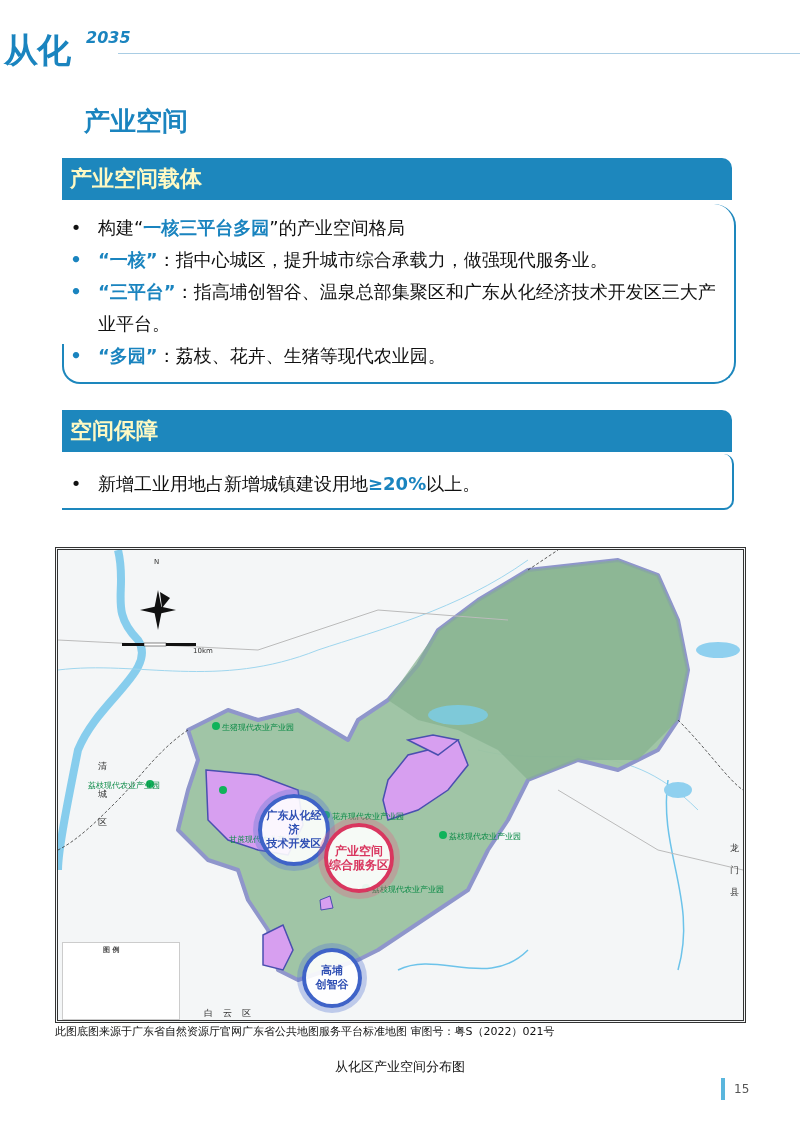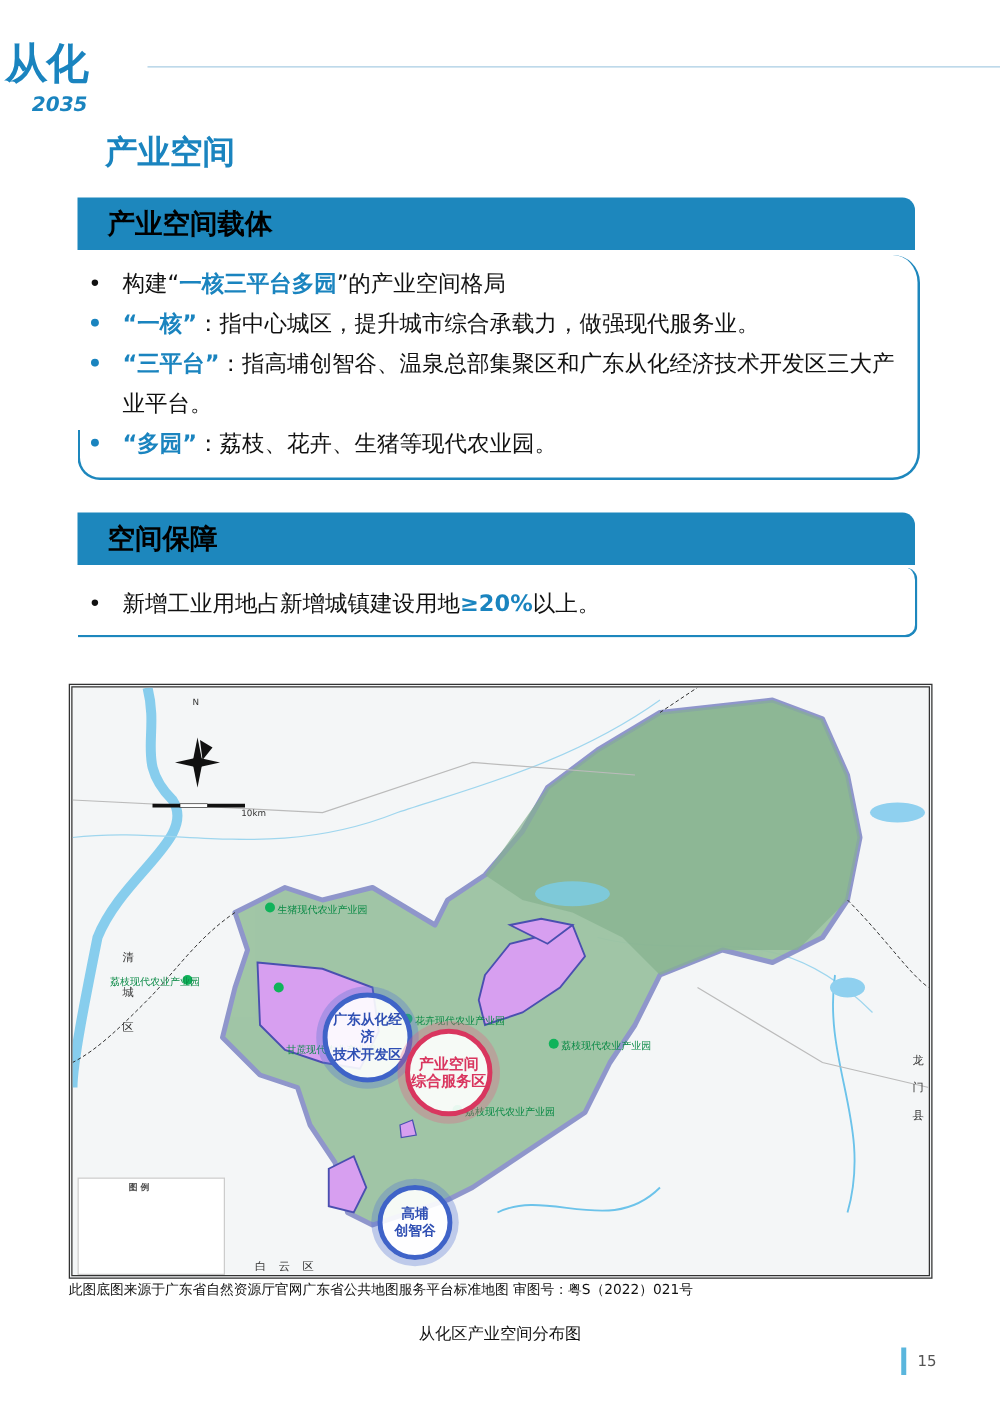--- a/index.html
+++ b/index.html
@@ -1,28 +1,28 @@
 <!DOCTYPE html>
 <html><head>
 <meta charset="utf-8">
 <style>
   html, body { margin: 0; padding: 0; background: #ffffff; }
   body { width: 800px; height: 1130px; position: relative; overflow: hidden;
          font-family: "DejaVu Sans", "Liberation Sans", sans-serif; color: #111; }
 
-  .brand { position: absolute; left: 4px; top: 28px; display: flex; align-items: flex-end; flex-direction: column; }
+  .brand { position: absolute; left: 4px; top: 28px; display: flex; align-items: flex-start; }
   .brand-cn { font-size: 34px; font-weight: bold; color: #1a84bf; letter-spacing: -1px; }
   .brand-year { font-size: 16px; font-weight: bold; font-style: italic; color: #1a84bf; margin-left: 16px; }
   .brand-rule { position: absolute; left: 118px; top: 53px; width: 682px; height: 1px; background: #a9cde4; }
 
   .page-title { position: absolute; left: 84px; top: 104px; font-size: 26px; font-weight: bold; color: #1a84bf; }
 
   .section-bar { position: absolute; left: 62px; width: 670px; height: 42px; background: #1d87bd;
                  border-top-right-radius: 10px; }
-  .section-bar span { position: absolute; left: 24px; top: 6px; font-size: 22px; font-weight: bold; color: #000000; }
+  .section-bar span { position: absolute; left: 8px; top: 6px; font-size: 22px; font-weight: bold; color: #fef9c3; }
 
   .section-box { position: absolute; left: 62px; width: 670px; border-bottom: 2px solid #1d87bd;
                  border-right: 2px solid #1d87bd; border-bottom-right-radius: 22px; border-top-right-radius: 22px;
                  border-bottom-left-radius: 18px; }
   .box1 { top: 204px; height: 178px; border-left: 2px solid #1d87bd; border-top: none; }
   .box1::before { content: ""; position: absolute; left: -2px; top: 0; width: 4px; height: 140px; background: #fff; }
   .box2 { top: 454px; height: 54px; border-bottom-left-radius: 0; border-bottom-right-radius: 10px; border-top-right-radius: 10px; }
 
   .bullets { position: absolute; left: 70px; font-size: 18px; line-height: 32px; }
   .bullet { position: relative; padding-left: 28px; }

